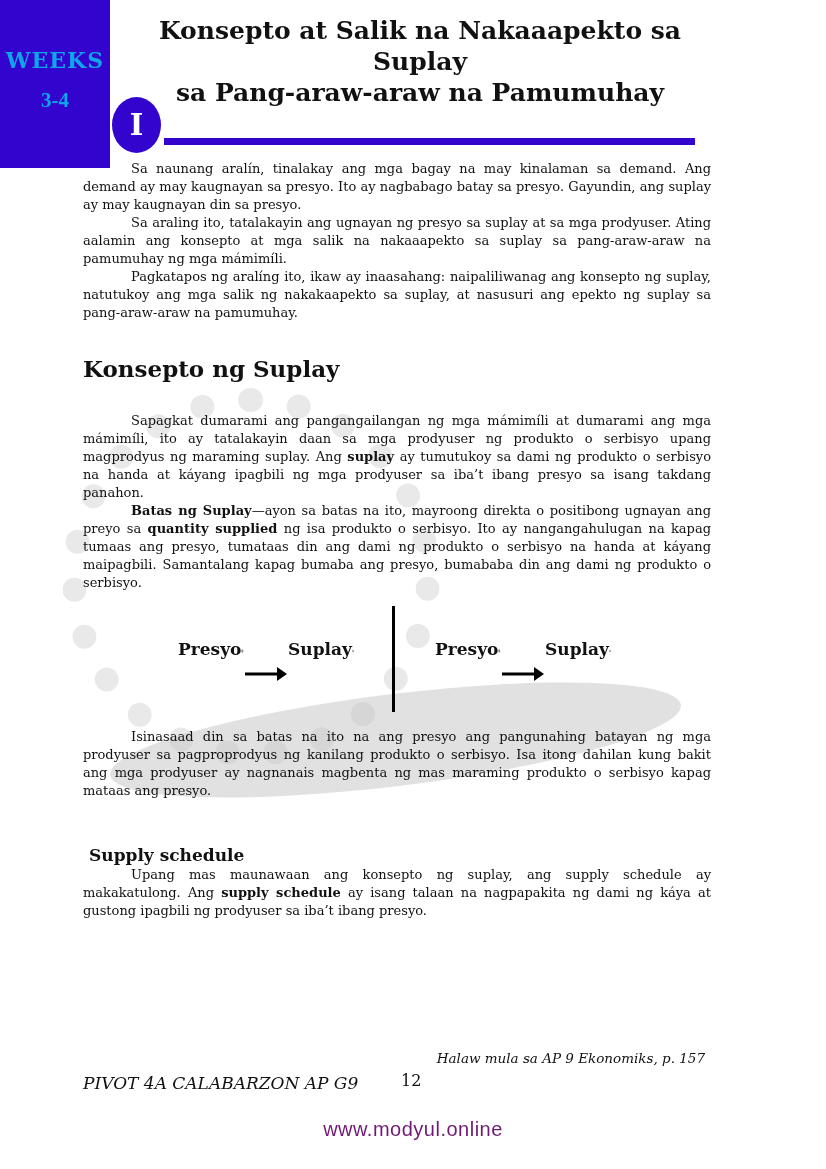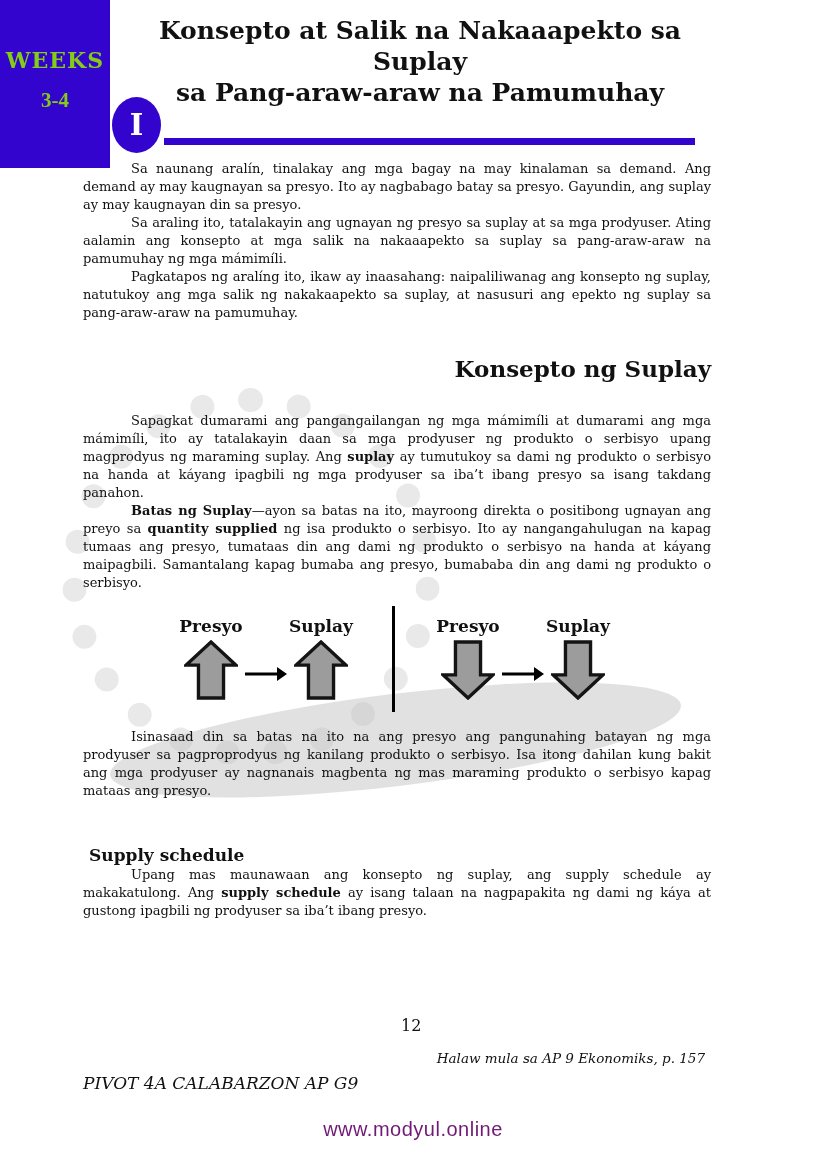--- a/index.html
+++ b/index.html
@@ -20,21 +20,21 @@
   .swoosh{
     position:absolute;left:108px;top:694px;width:575px;height:92px;
     background:#c4c4c4;border-radius:50%;
     transform:rotate(-7deg);
     opacity:.5;z-index:1;
   }
   
   .week-tab{
     position:absolute;left:0;top:0;width:110px;height:168px;
     background:var(--accent-blue,#3304cd);
-    color:#84cc16;text-align:center;z-index:3;
+    color:#0ea5e9;text-align:center;z-index:3;
     font-weight:bold;
   }
   .week-tab .w1{margin-top:47px;font-size:22px;letter-spacing:1px;}
   .week-tab .w2{margin-top:15px;font-size:21px;font-family:Liberation Serif, serif;}
   
   .title{
     position:absolute;left:120px;top:15px;width:600px;
     text-align:center;font-weight:bold;font-size:25px;line-height:31px;
     z-index:2;
   }
@@ -54,52 +54,52 @@
   }
   
   .content{position:absolute;left:83px;top:160px;width:628px;z-index:2;}
   .content p{
     margin:0;text-align:justify;text-indent:48px;
     font-size:13px;line-height:18px;
   }
   .p-first{margin-top:8px;}
   .p-gap{margin-top:23px;}
   h2.concept{
-    margin:32px 0 28px 0;text-align:right;
+    margin:32px 0 28px 0;text-align:left;
     font-size:23px;line-height:30px;font-weight:bold;
   }
   .p-tight{margin-top:22px;}
   .p-afterdiag{margin-top:8px;}
   h3.supply{
     margin:44px 0 0 6px;font-size:17px;line-height:22px;font-weight:bold;
   }
   .p-supply{margin-top:9px;}
   
   .diagram{position:relative;height:112px;margin-top:24px;}
   .diagram .group{position:absolute;top:0;display:flex;}
   .diagram .group.left{left:95px;}
   .diagram .group.right{left:352px;}
-  .diagram .col{width:66px;display:flex;flex-direction:column;align-items:center;}
+  .diagram .col{width:66px;display:flex;flex-direction:row;align-items:center;}
   .diagram .lbl{font-weight:bold;font-size:17px;line-height:20px;white-space:nowrap;}
   .diagram .arrow-svg{margin-top:4px;}
   .diagram .arrow-svg.down{transform:rotate(180deg);}
   .block-arrow-path{fill:var(--arrow-gray,#9c9c9c);stroke:#141414;stroke-width:3.5;stroke-linejoin:miter;}
   .implies{margin-top:50px;}
   .divider{position:absolute;left:309px;top:-10px;width:3px;height:106px;background:#000;}
   
   .citation{
     position:absolute;right:121px;top:1050px;
     font-style:italic;font-size:13.5px;z-index:2;text-align:center;
   }
   .footer-module{
     position:absolute;left:83px;top:1073px;
     font-style:italic;font-size:17px;z-index:2;
   }
   .footer-page{
-    position:absolute;left:401px;top:1016px;font-size:16px;z-index:2;
+    position:absolute;left:401px;top:1071px;font-size:16px;z-index:2;
   }
   .site-watermark{
     position:absolute;left:0;top:1118px;width:826px;text-align:center;
     font-family:"Liberation Sans","DejaVu Sans",sans-serif;
     font-size:20px;letter-spacing:.5px;color:#701a75;z-index:2;
   }
 </style>
 </head>
 <body>
 

